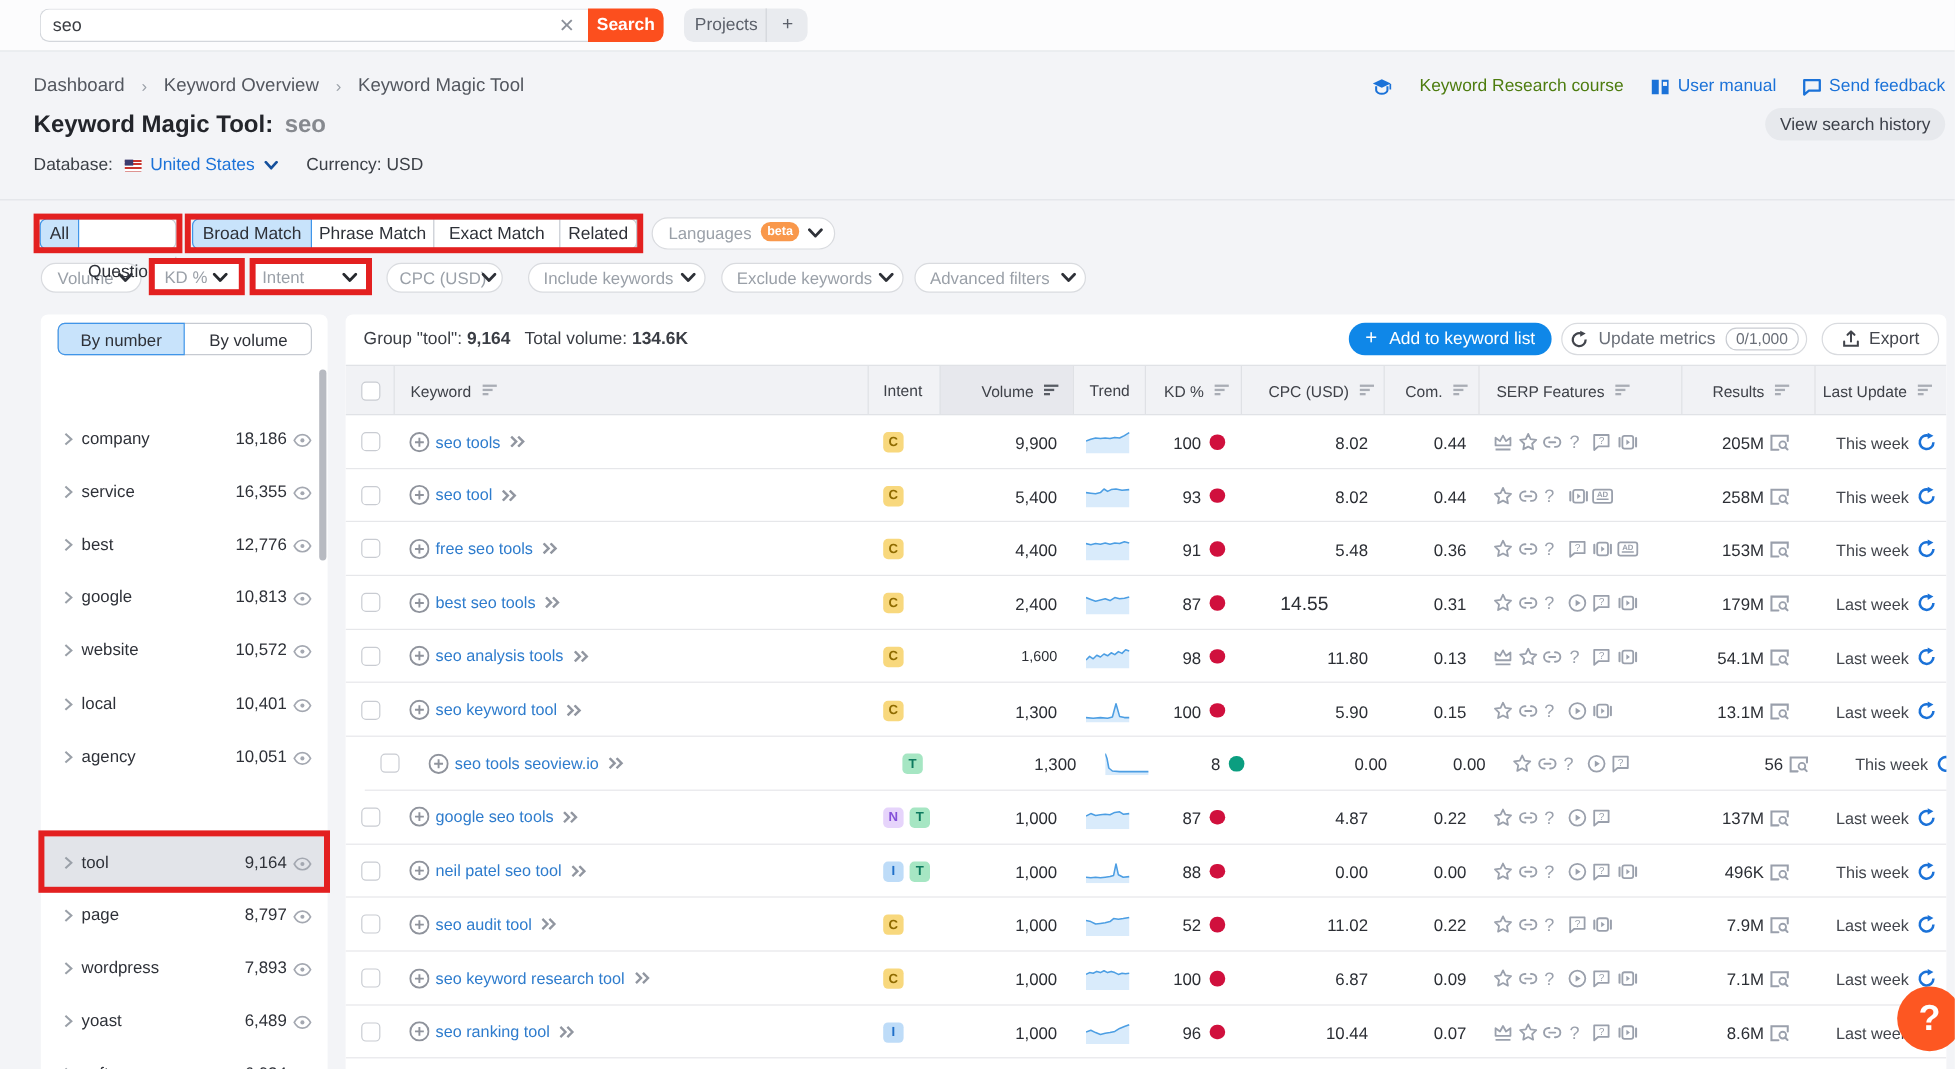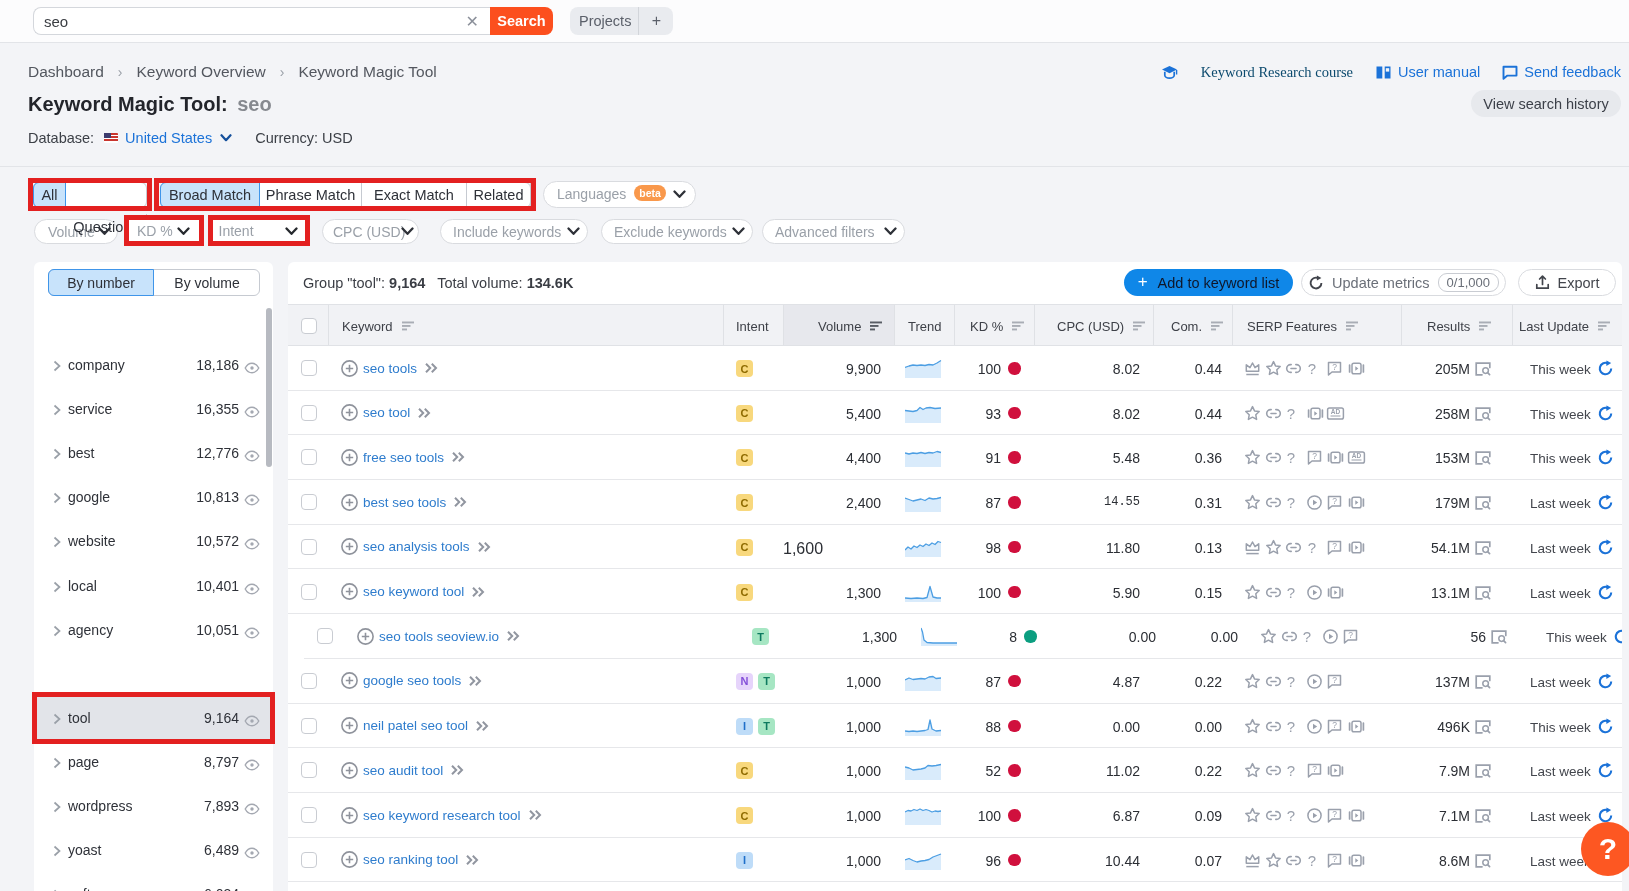--- a/index.html
+++ b/index.html
@@ -29,21 +29,21 @@
     <span>Keyword Overview</span>
       <span style="color:#9aa0a8;padding:0 14px;font-size:14px;">›</span>
     <span>Keyword Magic Tool</span>
   </div>
   <div class="abs flex" style="right:8px;top:20px;height:16px;white-space:nowrap;">
     <svg width="17" height="15" viewBox="0 0 17 15" style="">
         <path d="M8.5 1 L16 4.6 L8.5 8.2 L1 4.6 Z" fill="#1b72d8"></path>
         <path d="M3.8 6.8 L3.8 10.2 C3.8 11.8 6 13.2 8.5 13.2 C11 13.2 13.2 11.8 13.2 10.2 L13.2 6.8" fill="none" stroke="#1b72d8" stroke-width="1.7"></path>
         <line x1="15.6" y1="5" x2="15.6" y2="9.5" stroke="#1b72d8" stroke-width="1.4"></line>
       </svg>
-      <span style="color:#0c4a6e;font-size:14.5px;margin-left:23px;font-family:Liberation Serif, serif;">Keyword Research course</span>
+      <span style="color:#4d7c0f;font-size:14.5px;margin-left:23px;">Keyword Research course</span>
     <span style="width:22px;"></span>
     <svg width="17" height="15" viewBox="0 0 17 15" style="">
         <path d="M1.5 1.5 L7.3 1.5 L7.3 13.5 L1.5 13.5 Z" fill="#1b72d8"></path>
         <path d="M9.7 1.5 L15.5 1.5 L15.5 13.5 L9.7 13.5 Z" fill="#1b72d8"></path>
         <rect x="10.8" y="3.2" width="3.4" height="3.4" fill="#f3f4f7"></rect>
       </svg>
       <span style="color:#1b72d8;font-size:14.5px;margin-left:6px;">User manual</span>
     <span style="width:22px;"></span>
     <svg width="16" height="15" viewBox="0 0 16 15" style="">
         <path d="M1.5 1.8 L14.5 1.8 L14.5 10.6 L5.4 10.6 L1.5 13.8 Z" fill="none" stroke="#1b72d8" stroke-width="1.9" stroke-linejoin="round"></path>
@@ -286,21 +286,21 @@
       <span class="abs" style="left:34px;top:13px;font-size:14px;color:#2e3138;">software</span>
       <span class="abs" style="right:34px;top:13px;font-size:14px;color:#2e3138;">6,034</span>
       <span class="abs" style="right:13px;top:16px;"></span>
     </div>
     <div class="abs" style="left:232px;top:46px;width:6px;height:159px;background:#b7bac1;border-radius:3px;"></div>
   </div>
 <div class="abs" style="left:288px;top:262px;width:1334px;height:629px;background:#fff;border-radius:6px 6px 0 0;overflow:hidden;">
     <div class="abs" style="left:15px;top:13px;font-size:14.5px;color:#3a3d44;">Group "tool": <b>9,164</b>&nbsp;&nbsp; Total volume: <b>134.6K</b></div>
     <div class="abs flex" style="left:836px;top:7px;width:169px;height:27px;background:#0f87e8;border-radius:13.5px;justify-content:center;">
       <span style="color:#fff;font-size:17px;margin-right:10px;font-weight:normal;position:relative;top:-1px;">+</span>
-      <span style="color:#0f172a;font-size:14.5px;">Add to keyword list</span>
+      <span style="color:#ffffff;font-size:14.5px;">Add to keyword list</span>
     </div>
     <div class="abs flex" style="left:1013px;top:7px;width:205px;height:27px;background:#fff;border:1px solid #d9dbdf;border-radius:13.5px;justify-content:center;">
       <svg width="16" height="16" viewBox="0 0 16 16" style="">
         <path d="M13.4 8 A5.4 5.4 0 1 1 9.9 3" fill="none" stroke="#42454c" stroke-width="1.9"></path>
         <path d="M8.9 0.6 L13.4 3 L8.9 5.6 Z" fill="#42454c"></path>
       </svg>
       <span style="font-size:14.5px;color:#6a6f78;margin-left:8px;">Update metrics</span>
       <span style="font-size:13px;color:#6a6f78;border:1px solid #c9ccd2;border-radius:9px;padding:1px 8px;margin-left:8px;">0/1,000</span>
     </div>
     <div class="abs flex" style="left:1230px;top:7px;width:98px;height:27px;background:#fff;border:1px solid #d9dbdf;border-radius:13.5px;justify-content:center;">
@@ -580,21 +580,21 @@
       <div class="abs flex" style="left:448px;top:14px;width:17px;height:17px;background:#f8d87d;border-radius:4px;justify-content:center;">
         <span style="font-size:11px;font-weight:bold;color:#8f6b00;">C</span>
       </div>
       <span class="abs" style="left:495px;top:15px;width:98px;text-align:right;font-size:14px;color:#2b2e34;">2,400</span>
       <span class="abs" style="left:617px;top:13px;"><svg width="37" height="19" viewBox="0 0 37 19" style="">
           <polygon points="0,5 4,6.5 8,8 12,7 16,6 20,7.5 24,5 28,6 32,5.5 36,4.5 36,19 0,19" fill="#d9ebfb"></polygon>
           <polyline points="0,5 4,6.5 8,8 12,7 16,6 20,7.5 24,5 28,6 32,5.5 36,4.5" fill="none" stroke="#4c9ee3" stroke-width="1.3" stroke-linejoin="round"></polyline>
         </svg></span>
       <span class="abs" style="left:666px;top:15px;width:47px;text-align:right;font-size:14px;color:#2b2e34;">87</span>
       <span class="abs" style="left:720px;top:16px;width:12.5px;height:12.5px;border-radius:50%;background:#d0103d;"></span>
-      <span class="abs" style="left:746px;top:15px;width:106px;text-align:right;font-size:12px;color:#2b2e34;font-family:Liberation Mono, monospace;">14.55</span>
+      <span class="abs" style="left:746px;top:15px;width:106px;text-align:center;font-size:16px;color:#2b2e34;">14.55</span>
       <span class="abs" style="left:865px;top:15px;width:69px;text-align:right;font-size:14px;color:#2b2e34;">0.31</span>
       <span class="abs" style="left:956px;top:14px;"><svg width="17" height="17" viewBox="0 0 17 17" style="">
           <path d="M8.5 1.6 L10.5 5.9 L15.2 6.5 L11.8 9.8 L12.6 14.4 L8.5 12.2 L4.4 14.4 L5.2 9.8 L1.8 6.5 L6.5 5.9 Z" fill="none" stroke="#9aa0ac" stroke-width="1.5" stroke-linejoin="round"></path>
         </svg></span>
       <span class="abs" style="left:976.5px;top:14px;"><svg width="17" height="17" viewBox="0 0 17 17" style="">
           <path d="M6.2 4.6 L5.6 4.6 A3.9 3.9 0 0 0 5.6 12.4 L6.2 12.4 M10.8 4.6 L11.4 4.6 A3.9 3.9 0 0 1 11.4 12.4 L10.8 12.4" fill="none" stroke="#9aa0ac" stroke-width="1.6" stroke-linecap="round"></path>
           <line x1="6" y1="8.5" x2="11" y2="8.5" stroke="#9aa0ac" stroke-width="1.6" stroke-linecap="round"></line>
         </svg></span>
       <span class="abs" style="left:997.0px;top:14px;"><svg width="12" height="17" viewBox="0 0 12 17" style="">
           <text x="6" y="13.5" font-family="Liberation Sans, sans-serif" font-size="15" fill="#9aa0ac" text-anchor="middle">?</text>
@@ -632,21 +632,21 @@
           <path d="M8.5 4.8 L8.5 12.2 M4.8 8.5 L12.2 8.5" stroke="#8f939c" stroke-width="1.6"></path>
         </svg>
         <span style="margin-left:5px;font-size:13.5px;color:#2e7ccd;white-space:nowrap;">seo analysis tools</span>
         <svg width="13" height="10" viewBox="0 0 13 10" style="margin-left:8px;">
           <path d="M1 0.8 L5.2 5 L1 9.2 M6.8 0.8 L11 5 L6.8 9.2" fill="none" stroke="#9196a0" stroke-width="2"></path>
         </svg>
       </div>
       <div class="abs flex" style="left:448px;top:14px;width:17px;height:17px;background:#f8d87d;border-radius:4px;justify-content:center;">
         <span style="font-size:11px;font-weight:bold;color:#8f6b00;">C</span>
       </div>
-      <span class="abs" style="left:495px;top:15px;width:98px;text-align:left;font-size:16px;color:#2b2e34;">1,600</span>
+      <span class="abs" style="left:495px;top:15px;width:98px;text-align:right;font-size:12px;color:#2b2e34;">1,600</span>
       <span class="abs" style="left:617px;top:13px;"><svg width="37" height="19" viewBox="0 0 37 19" style="">
           <polygon points="0,12 3,9 6,11 9,8 12,9.5 15,7 18,8.5 21,6 24,7.5 27,5 30,6.5 33,3.5 36,4.5 36,19 0,19" fill="#d9ebfb"></polygon>
           <polyline points="0,12 3,9 6,11 9,8 12,9.5 15,7 18,8.5 21,6 24,7.5 27,5 30,6.5 33,3.5 36,4.5" fill="none" stroke="#4c9ee3" stroke-width="1.3" stroke-linejoin="round"></polyline>
         </svg></span>
       <span class="abs" style="left:666px;top:15px;width:47px;text-align:right;font-size:14px;color:#2b2e34;">98</span>
       <span class="abs" style="left:720px;top:16px;width:12.5px;height:12.5px;border-radius:50%;background:#d0103d;"></span>
       <span class="abs" style="left:746px;top:15px;width:106px;text-align:right;font-size:14px;color:#2b2e34;">11.80</span>
       <span class="abs" style="left:865px;top:15px;width:69px;text-align:right;font-size:14px;color:#2b2e34;">0.13</span>
       <span class="abs" style="left:956px;top:14px;"><svg width="17" height="17" viewBox="0 0 17 17" style="">
           <path d="M2.3 11.2 L2.3 4.8 L6 7.6 L8.5 3 L11 7.6 L14.7 4.8 L14.7 11.2 Z" fill="none" stroke="#9aa0ac" stroke-width="1.5" stroke-linejoin="round"></path>

